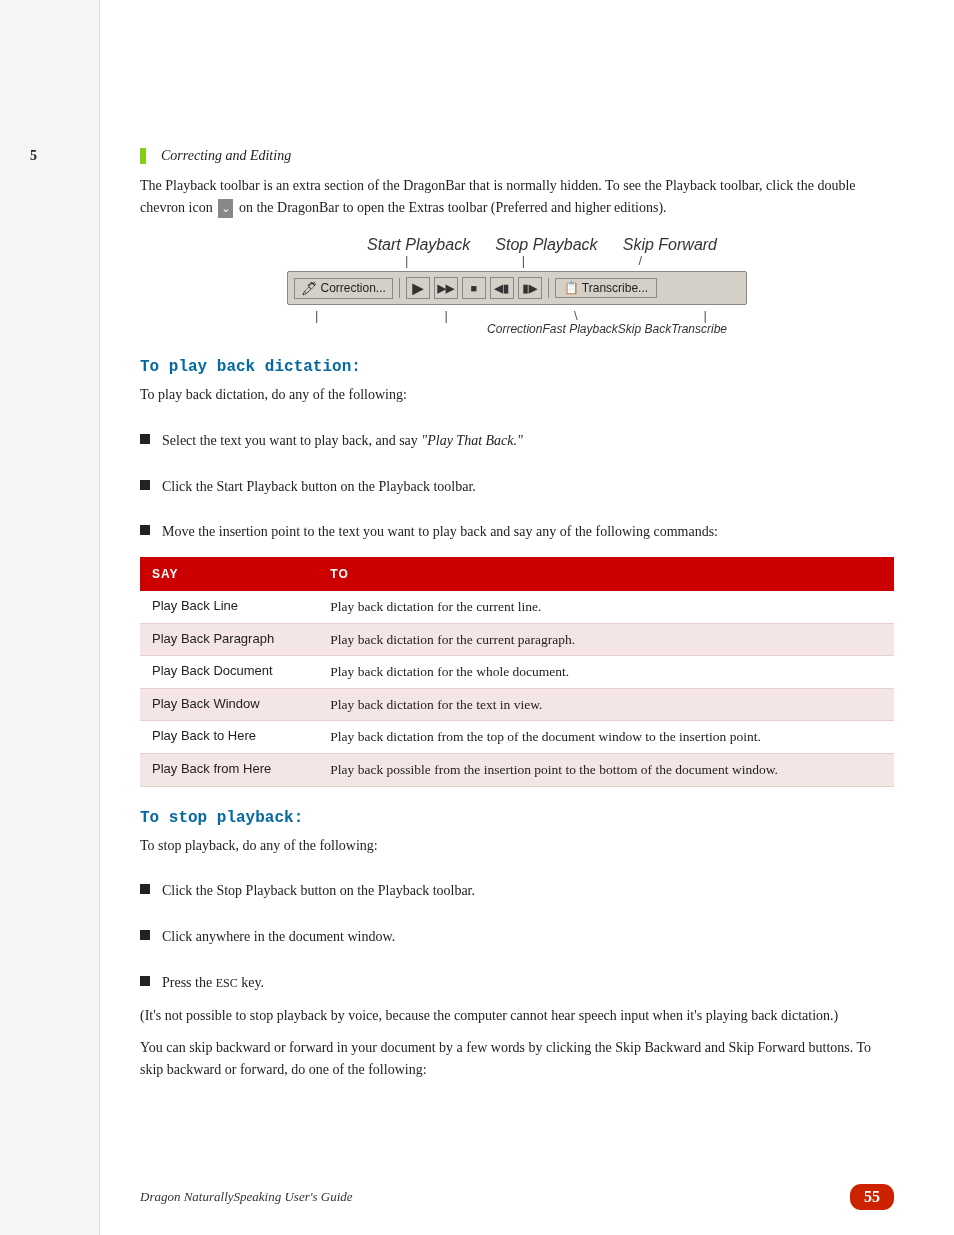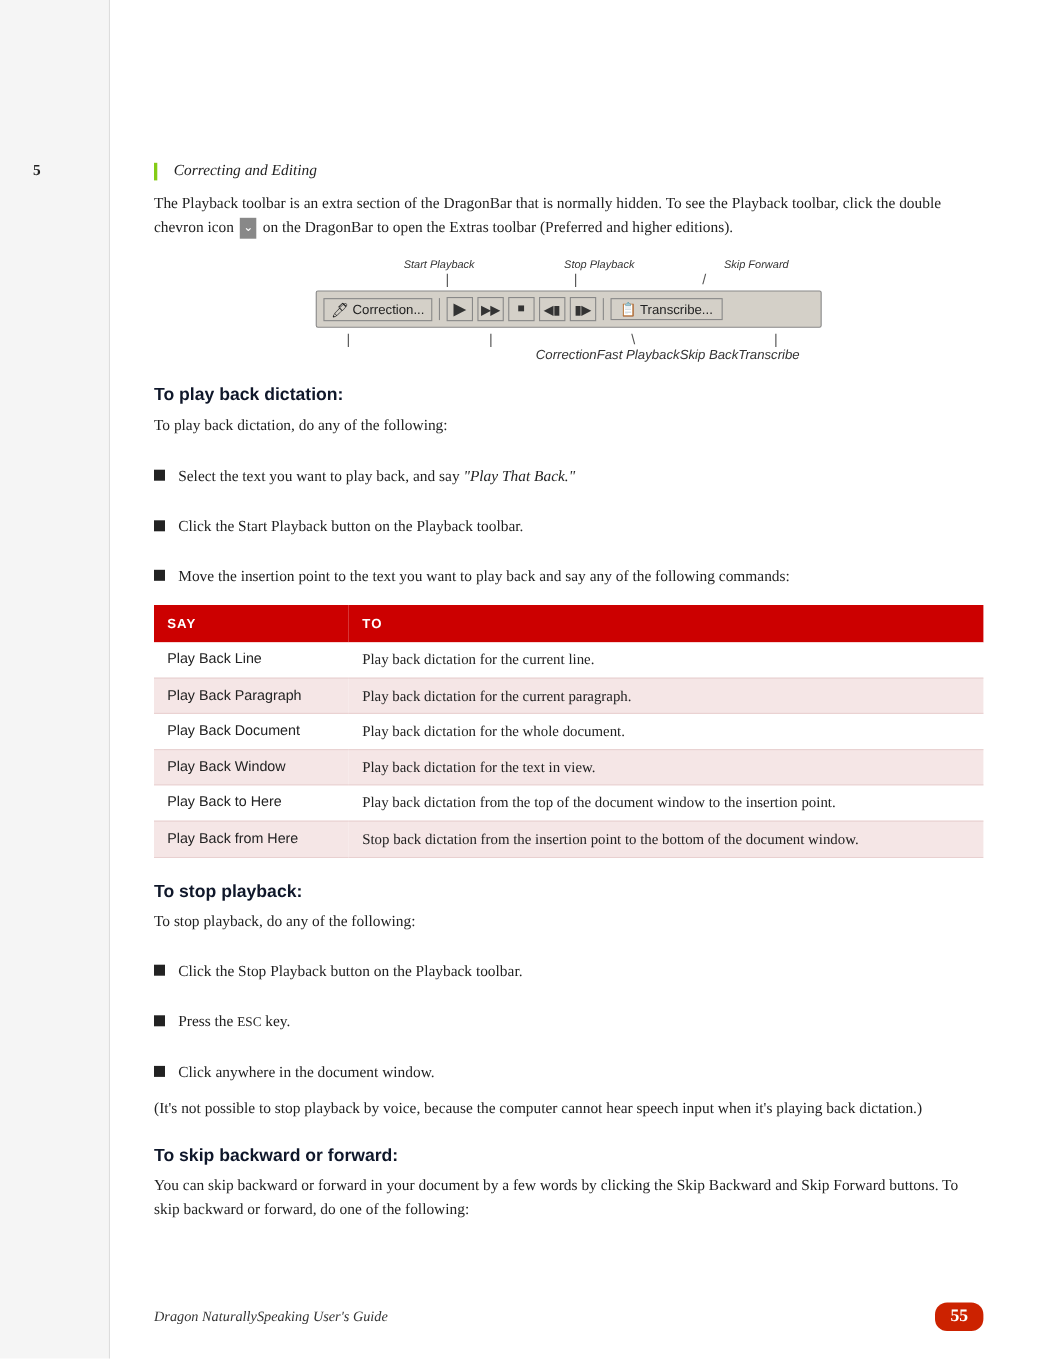--- a/index.html
+++ b/index.html
@@ -39,21 +39,21 @@
       font-weight: bold;
       font-size: 14px;
     }
 
     .chapter-label {
       position: absolute;
       left: 140px;
       top: 148px;
       font-style: italic;
       font-size: 14px;
-      border-left: 3px solid #84cc16;
+      border-left: 6px solid #84cc16;
       padding-left: 15px;
     }
 
     .content {
       position: absolute;
       left: 140px;
       top: 175px;
       right: 60px;
       padding-bottom: 80px;
     }
@@ -124,23 +124,23 @@
       font-family: Arial, sans-serif;
       display: flex;
       align-items: center;
       gap: 3px;
     }
 
     
     .section-heading {
       font-size: 16px;
       font-weight: bold;
-      color: #0f172a;
+      color: #0369a1;
       margin: 22px 0 8px 0;
-      font-family: Liberation Sans, sans-serif;
+      font-family: Liberation Mono, monospace;
     }
 
     
     .body-text {
       font-size: 14px;
       line-height: 1.55;
       margin-bottom: 10px;
     }
 
     
@@ -270,21 +270,21 @@
 
     <p class="intro-text">
       The Playback toolbar is an extra section of the DragonBar that is normally hidden.
       To see the Playback toolbar, click the double chevron icon
       <span class="chevron-icon">⌄</span>
       on the DragonBar to open the Extras toolbar (Preferred and higher editions).
     </p>
 
     <div class="toolbar-diagram">
 
-      <div style="display:flex; justify-content:space-between; font-size:10px; font-style:italic; font-family:Arial,sans-serif; padding:0 30px 0 80px; color:#333;">
+      <div style="display:flex; justify-content:space-between; font-size:16px; font-style:italic; font-family:Arial,sans-serif; padding:0 30px 0 80px; color:#333;">
         <span>Start Playback</span>
         <span>Stop Playback</span>
         <span>Skip Forward</span>
       </div>
 
       <div style="display:flex; justify-content:space-between; padding:0 105px 0 118px; font-size:13px; color:#555; line-height:1; font-family:Arial,sans-serif;">
         <span>|</span>
         <span>|</span>
         <span>/</span>
       </div>
@@ -366,48 +366,47 @@
           <tr>
             <td>Play Back Window</td>
             <td>Play back dictation for the text in view.</td>
           </tr>
           <tr>
             <td>Play Back to Here</td>
             <td>Play back dictation from the top of the document window to the insertion point.</td>
           </tr>
           <tr>
             <td>Play Back from Here</td>
-            <td>Stop back dictation from the insertion point to the bottom of the document window.</td>
+            <td>Play back possible from the insertion point to the bottom of the document window.</td>
           </tr>
         </tbody>
     </table>
 
     <h2 class="section-heading">To stop playback:</h2>
     <p class="body-text">To stop playback, do any of the following:</p>
 
     <ul class="bullet-list">
       <li>
         <span class="bullet-square"></span>
         <span>Click the Stop Playback button on the Playback toolbar.</span>
       </li>
       <li>
         <span class="bullet-square"></span>
+        <span>Click anywhere in the document window.</span>
+      </li>
+      <li>
+        <span class="bullet-square"></span>
         <span>Press the <span class="small-caps">ESC</span> key.</span>
-      </li>
-      <li>
-        <span class="bullet-square"></span>
-        <span>Click anywhere in the document window.</span>
       </li>
     </ul>
 
     <p class="body-text">
       (It's not possible to stop playback by voice, because the computer cannot hear speech input when it's playing back dictation.)
     </p>
 
-    <h2 class="section-heading">To skip backward or forward:</h2>
     <p class="body-text">You can skip backward or forward in your document by a few words by clicking the Skip Backward and Skip Forward buttons. To skip backward or forward, do one of the following:</p>
 
   </div>
 
   <div class="page-footer">
     <span class="footer-title">Dragon NaturallySpeaking User's Guide</span>
     <span class="footer-page-num">55</span>
   </div>
 </div>
 

